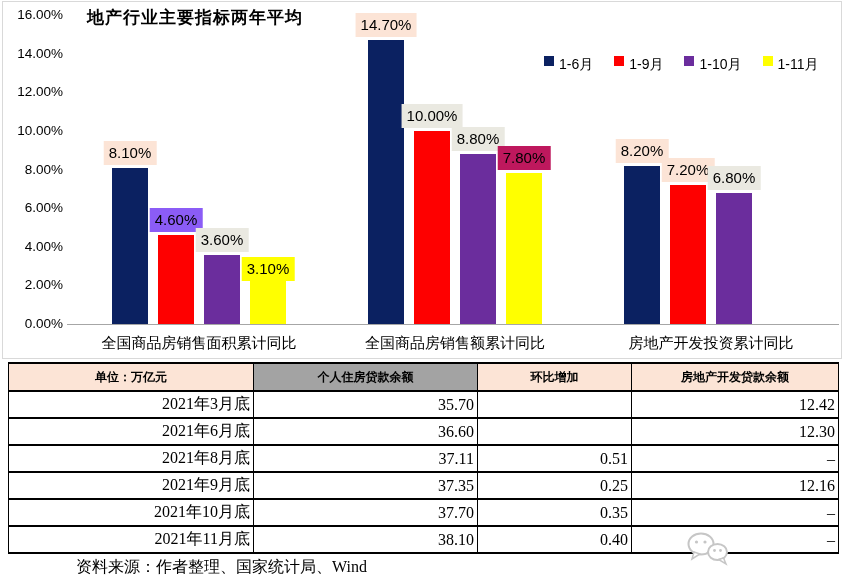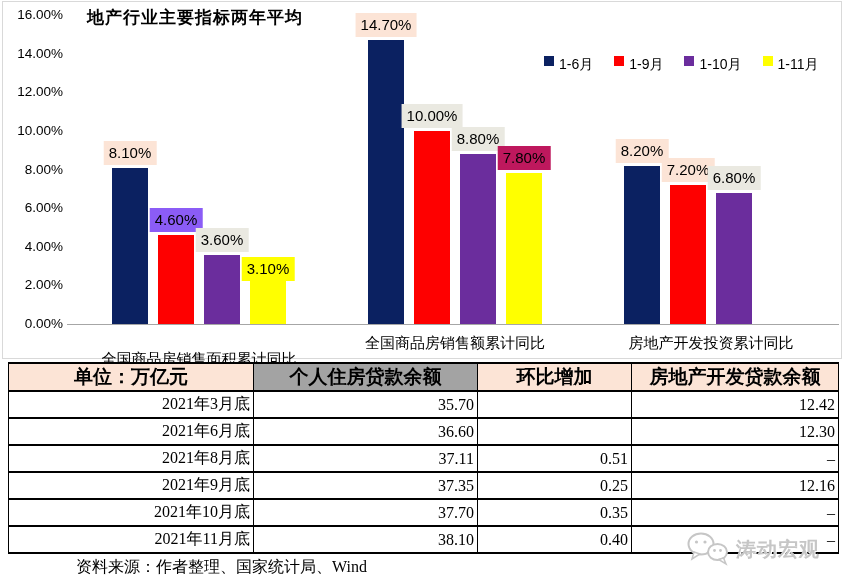--- a/index.html
+++ b/index.html
@@ -20,21 +20,21 @@
   .bar-label{position:absolute;transform:translateX(-50%);font-size:15px;line-height:22px;
              padding:1px 5px;white-space:nowrap;}
   .cat-label{position:absolute;text-align:center;font-size:15px;
              font-family:"Liberation Serif","DejaVu Serif",serif;}
 
   
   .data-table{position:absolute;left:8px;top:362px;width:830px;border-collapse:collapse;
               table-layout:fixed;font-family:"Liberation Serif","DejaVu Serif",serif;}
   .data-table th,.data-table td{border-left:1px solid #000;border-right:1px solid #000;
               border-top:2px solid #000;border-bottom:2px solid #000;overflow:hidden;}
-  .data-table th{height:26px;font-size:19px;font-weight:bold;text-align:center;padding:0 2px;margin-left:28px;}
+  .data-table th{height:26px;font-size:12px;font-weight:bold;text-align:center;padding:0 2px;margin-left:28px;}
   .data-table td{height:25px;font-size:16px;text-align:right;padding:0 3px 0 2px;}
 
   
   .source{position:absolute;left:76px;top:557px;font-size:16px;
           font-family:"Liberation Serif","DejaVu Serif",serif;}
   .watermark{position:absolute;left:686px;top:531px;display:flex;align-items:center;gap:6px;
              color:#c6c6c6;z-index:5;}
   .watermark-text{font-size:20px;font-weight:bold;letter-spacing:1px;
                   font-family:"Liberation Serif","DejaVu Serif",serif;
                   text-shadow:1px 1px 0 #ffffff;}
@@ -76,21 +76,21 @@
         <div class="ytick" style="top: 4.2px;">16.00%</div>
         <div class="axis-line" style="left: 64px; top: 322px; width: 772px; background: rgb(166, 166, 166);"></div>
         <div class="bar" style="left: 109px; top: 165.67px; width: 36px; height: 156.33px; background: rgb(11, 33, 97);"></div>
         <div class="bar-label" style="left: 127px; top: 138.67px; background: rgb(252, 228, 214);">8.10%</div>
         <div class="bar" style="left: 155px; top: 233.22px; width: 36px; height: 88.78px; background: rgb(254, 0, 0);"></div>
         <div class="bar-label" style="left: 173px; top: 206.22px; background: #8b5cf6;">4.60%</div>
         <div class="bar" style="left: 201px; top: 252.52px; width: 36px; height: 69.48px; background: rgb(107, 45, 157);"></div>
         <div class="bar-label" style="left: 219px; top: 225.52px; background: rgb(234, 233, 225);">3.60%</div>
         <div class="bar" style="left: 247px; top: 262.17px; width: 36px; height: 59.83px; background: rgb(255, 255, 0);"></div>
         <div class="bar-label" style="left: 265px; top: 235.17px; background: rgb(255, 255, 0); margin-top: 20px;">3.10%</div>
-        <div class="cat-label" style="left: 68px; width: 256px; top: 332px; margin-top: 16px;">全国商品房销售面积累计同比</div>
+        <div class="cat-label" style="left: 68px; width: 256px; top: 332px;">全国商品房销售面积累计同比</div>
         <div class="bar" style="left: 365px; top: 38.29px; width: 36px; height: 283.71px; background: rgb(11, 33, 97);"></div>
         <div class="bar-label" style="left: 383px; top: 11.29px; background: rgb(252, 228, 214);">14.70%</div>
         <div class="bar" style="left: 411px; top: 129px; width: 36px; height: 193px; background: rgb(254, 0, 0);"></div>
         <div class="bar-label" style="left: 429px; top: 102px; background: rgb(234, 233, 225);">10.00%</div>
         <div class="bar" style="left: 457px; top: 152.16px; width: 36px; height: 169.84px; background: rgb(107, 45, 157);"></div>
         <div class="bar-label" style="left: 475px; top: 125.16px; background: rgb(234, 233, 225);">8.80%</div>
         <div class="bar" style="left: 503px; top: 171.46px; width: 36px; height: 150.54px; background: rgb(255, 255, 0);"></div>
         <div class="bar-label" style="left: 521px; top: 144.46px; background: #be185d;">7.80%</div>
         <div class="cat-label" style="left: 324px; width: 256px; top: 332px;">全国商品房销售额累计同比</div>
         <div class="bar" style="left: 621px; top: 163.74px; width: 36px; height: 158.26px; background: rgb(11, 33, 97);"></div>
@@ -164,16 +164,15 @@
     <svg width="44" height="36" viewBox="0 0 44 36">
       <ellipse cx="15" cy="13" rx="12.5" ry="10.5" fill="#ffffff" stroke="#c6c6c6" stroke-width="2"></ellipse>
       <polygon points="8,21 6,28 14,23" fill="#ffffff" stroke="#c6c6c6" stroke-width="1.5"></polygon>
       <circle cx="10.5" cy="11" r="1.6" fill="#c6c6c6"></circle>
       <circle cx="19" cy="11" r="1.6" fill="#c6c6c6"></circle>
       <ellipse cx="31.5" cy="21" rx="9.5" ry="8" fill="#ffffff" stroke="#c6c6c6" stroke-width="2"></ellipse>
       <polygon points="37.5,27 40,33 32.5,28.5" fill="#ffffff" stroke="#c6c6c6" stroke-width="1.5"></polygon>
       <circle cx="28.5" cy="19.5" r="1.4" fill="#c6c6c6"></circle>
       <circle cx="34.5" cy="19.5" r="1.4" fill="#c6c6c6"></circle>
     </svg>
-    <span class="watermark-text">涛动宏观</span>
   </div>
 
 </div>
 
 </body></html>

